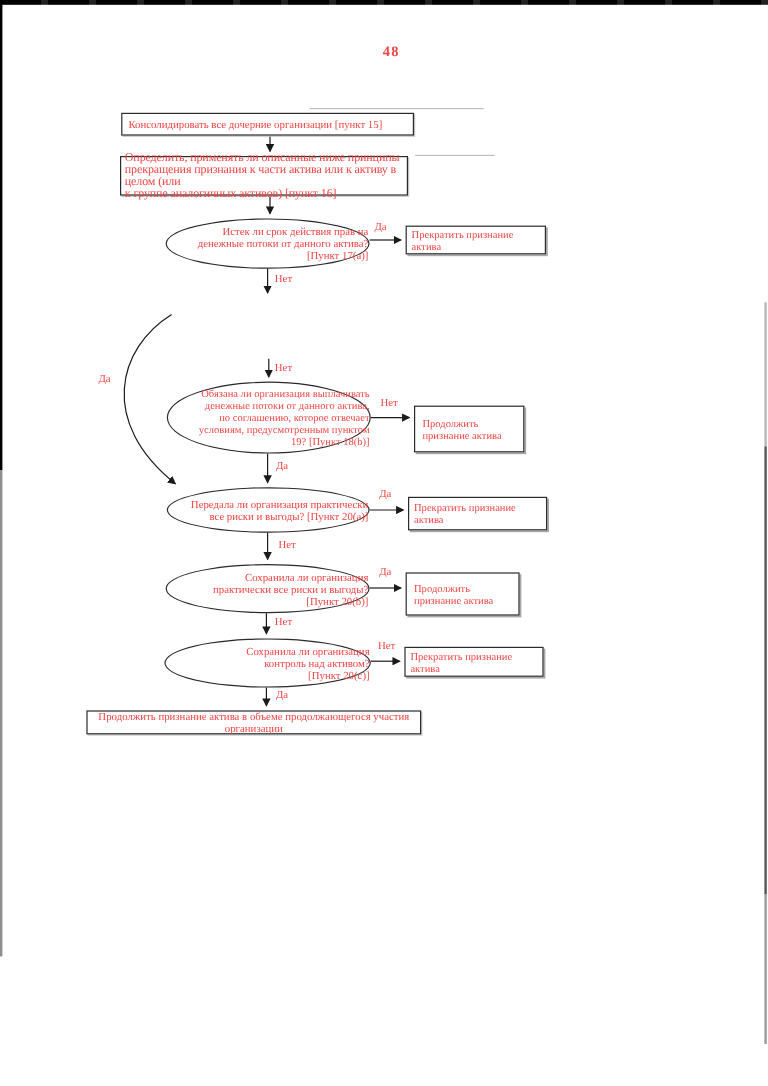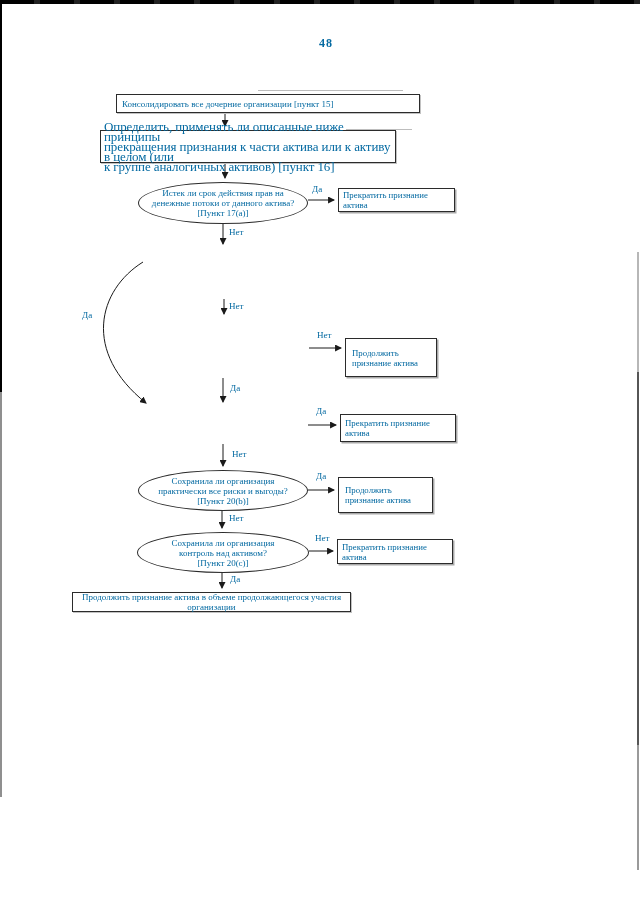--- a/index.html
+++ b/index.html
@@ -2,21 +2,21 @@
 <html><head>
 <meta charset="utf-8">
 <style>
   html,body{margin:0;padding:0;background:#e8e8e8;}
   #page{
     position:relative;
     width:640px;height:905px;
     background:#ffffff;
     overflow:hidden;
     font-family:"Liberation Serif","DejaVu Serif",serif;
-    color:#0369a1;
+    color:#ef4444;
   }
   
   .edge{position:absolute;}
   #edge-top{left:0;top:0;width:640px;height:4px;
     background:repeating-linear-gradient(90deg,#000 0 34px,#222 34px 40px);}
   #edge-left-dark{left:0;top:0;width:2px;height:392px;background:#000;}
   #edge-left-light{left:0;top:392px;width:2px;height:405px;background:#8f8f8f;}
   #edge-right-light{left:637px;top:252px;width:2px;height:120px;background:#b7b7b7;}
   #edge-right-dark{left:637px;top:372px;width:2px;height:373px;background:#565656;}
   #edge-right-mid{left:637px;top:745px;width:2px;height:125px;background:#9a9a9a;}
@@ -33,26 +33,26 @@
   .node{
     position:absolute;
     border:1px solid #2b2b2b;
     background:#fff;
     font-size:9px;line-height:10px;
     display:flex;align-items:center;
     box-sizing:border-box;
   }
   .node span{white-space:pre-line;display:block;width:100%;}
   .rect{box-shadow:1px 1px 0 #c2c2c2;}
-  .ellipse{border-radius:50%;justify-content:center;text-align:center;box-shadow:none;}
+  .ellipse{border-radius:50%;justify-content:center;text-align:right;box-shadow:none;}
   .result{box-shadow:1.5px 1.5px 0 #a9a9a9;align-items:center;}
 
-  #n-start{left:116px;top:94px;width:304px;height:19px;padding:0 5px;}
-  #n-determine{left:100px;top:130px;width:296px;height:33px;padding:1px 3px;
-    font-size:13px;letter-spacing:-0.1px;line-height:10px;}
+  #n-start{left:101px;top:94px;width:244px;height:19px;padding:0 5px;}
+  #n-determine{left:100px;top:130px;width:240px;height:33px;padding:1px 3px;
+    font-size:10px;letter-spacing:-0.1px;line-height:10px;}
   #n-q1{left:138px;top:182px;width:170px;height:42px;}
   #n-r1{left:338px;top:188px;width:117px;height:24px;padding:0 4px;font-size:8.8px;}
   #n-q2{left:140px;top:248px;width:168px;height:51px;}
   #n-q3{left:139px;top:318px;width:170px;height:60px;font-size:8.8px;}
   #n-r2{left:345px;top:338px;width:92px;height:39px;padding:0 6px;font-size:8.8px;}
   #n-q4{left:139px;top:406px;width:169px;height:38px;}
   #n-r3{left:340px;top:414px;width:116px;height:28px;padding:0 4px;font-size:8.8px;}
   #n-q5{left:138px;top:470px;width:170px;height:41px;}
   #n-r4{left:338px;top:477px;width:95px;height:36px;padding:0 6px;font-size:8.8px;}
   #n-q6{left:137px;top:532px;width:172px;height:41px;}
@@ -130,26 +130,37 @@
     <span>Истек ли срок действия прав на
 денежные потоки от данного актива?
 [Пункт 17(a)]</span>
   </div>
 
   <div class="node rect result" id="n-r1">
     <span>Прекратить признание актива</span>
   </div>
 
 
+  <div class="node ellipse" id="n-q3">
+    <span>Обязана ли организация выплачивать
+денежные потоки от данного актива,
+по соглашению, которое отвечает
+условиям, предусмотренным пунктом
+19? [Пункт 18(b)]</span>
+  </div>
 
   <div class="node rect result" id="n-r2">
     <span>Продолжить
 признание актива</span>
   </div>
 
+  <div class="node ellipse" id="n-q4">
+    <span>Передала ли организация практически
+все риски и выгоды? [Пункт 20(a)]</span>
+  </div>
 
   <div class="node rect result" id="n-r3">
     <span>Прекратить признание актива</span>
   </div>
 
   <div class="node ellipse" id="n-q5">
     <span>Сохранила ли организация
 практически все риски и выгоды?
 [Пункт 20(b)]</span>
   </div>

